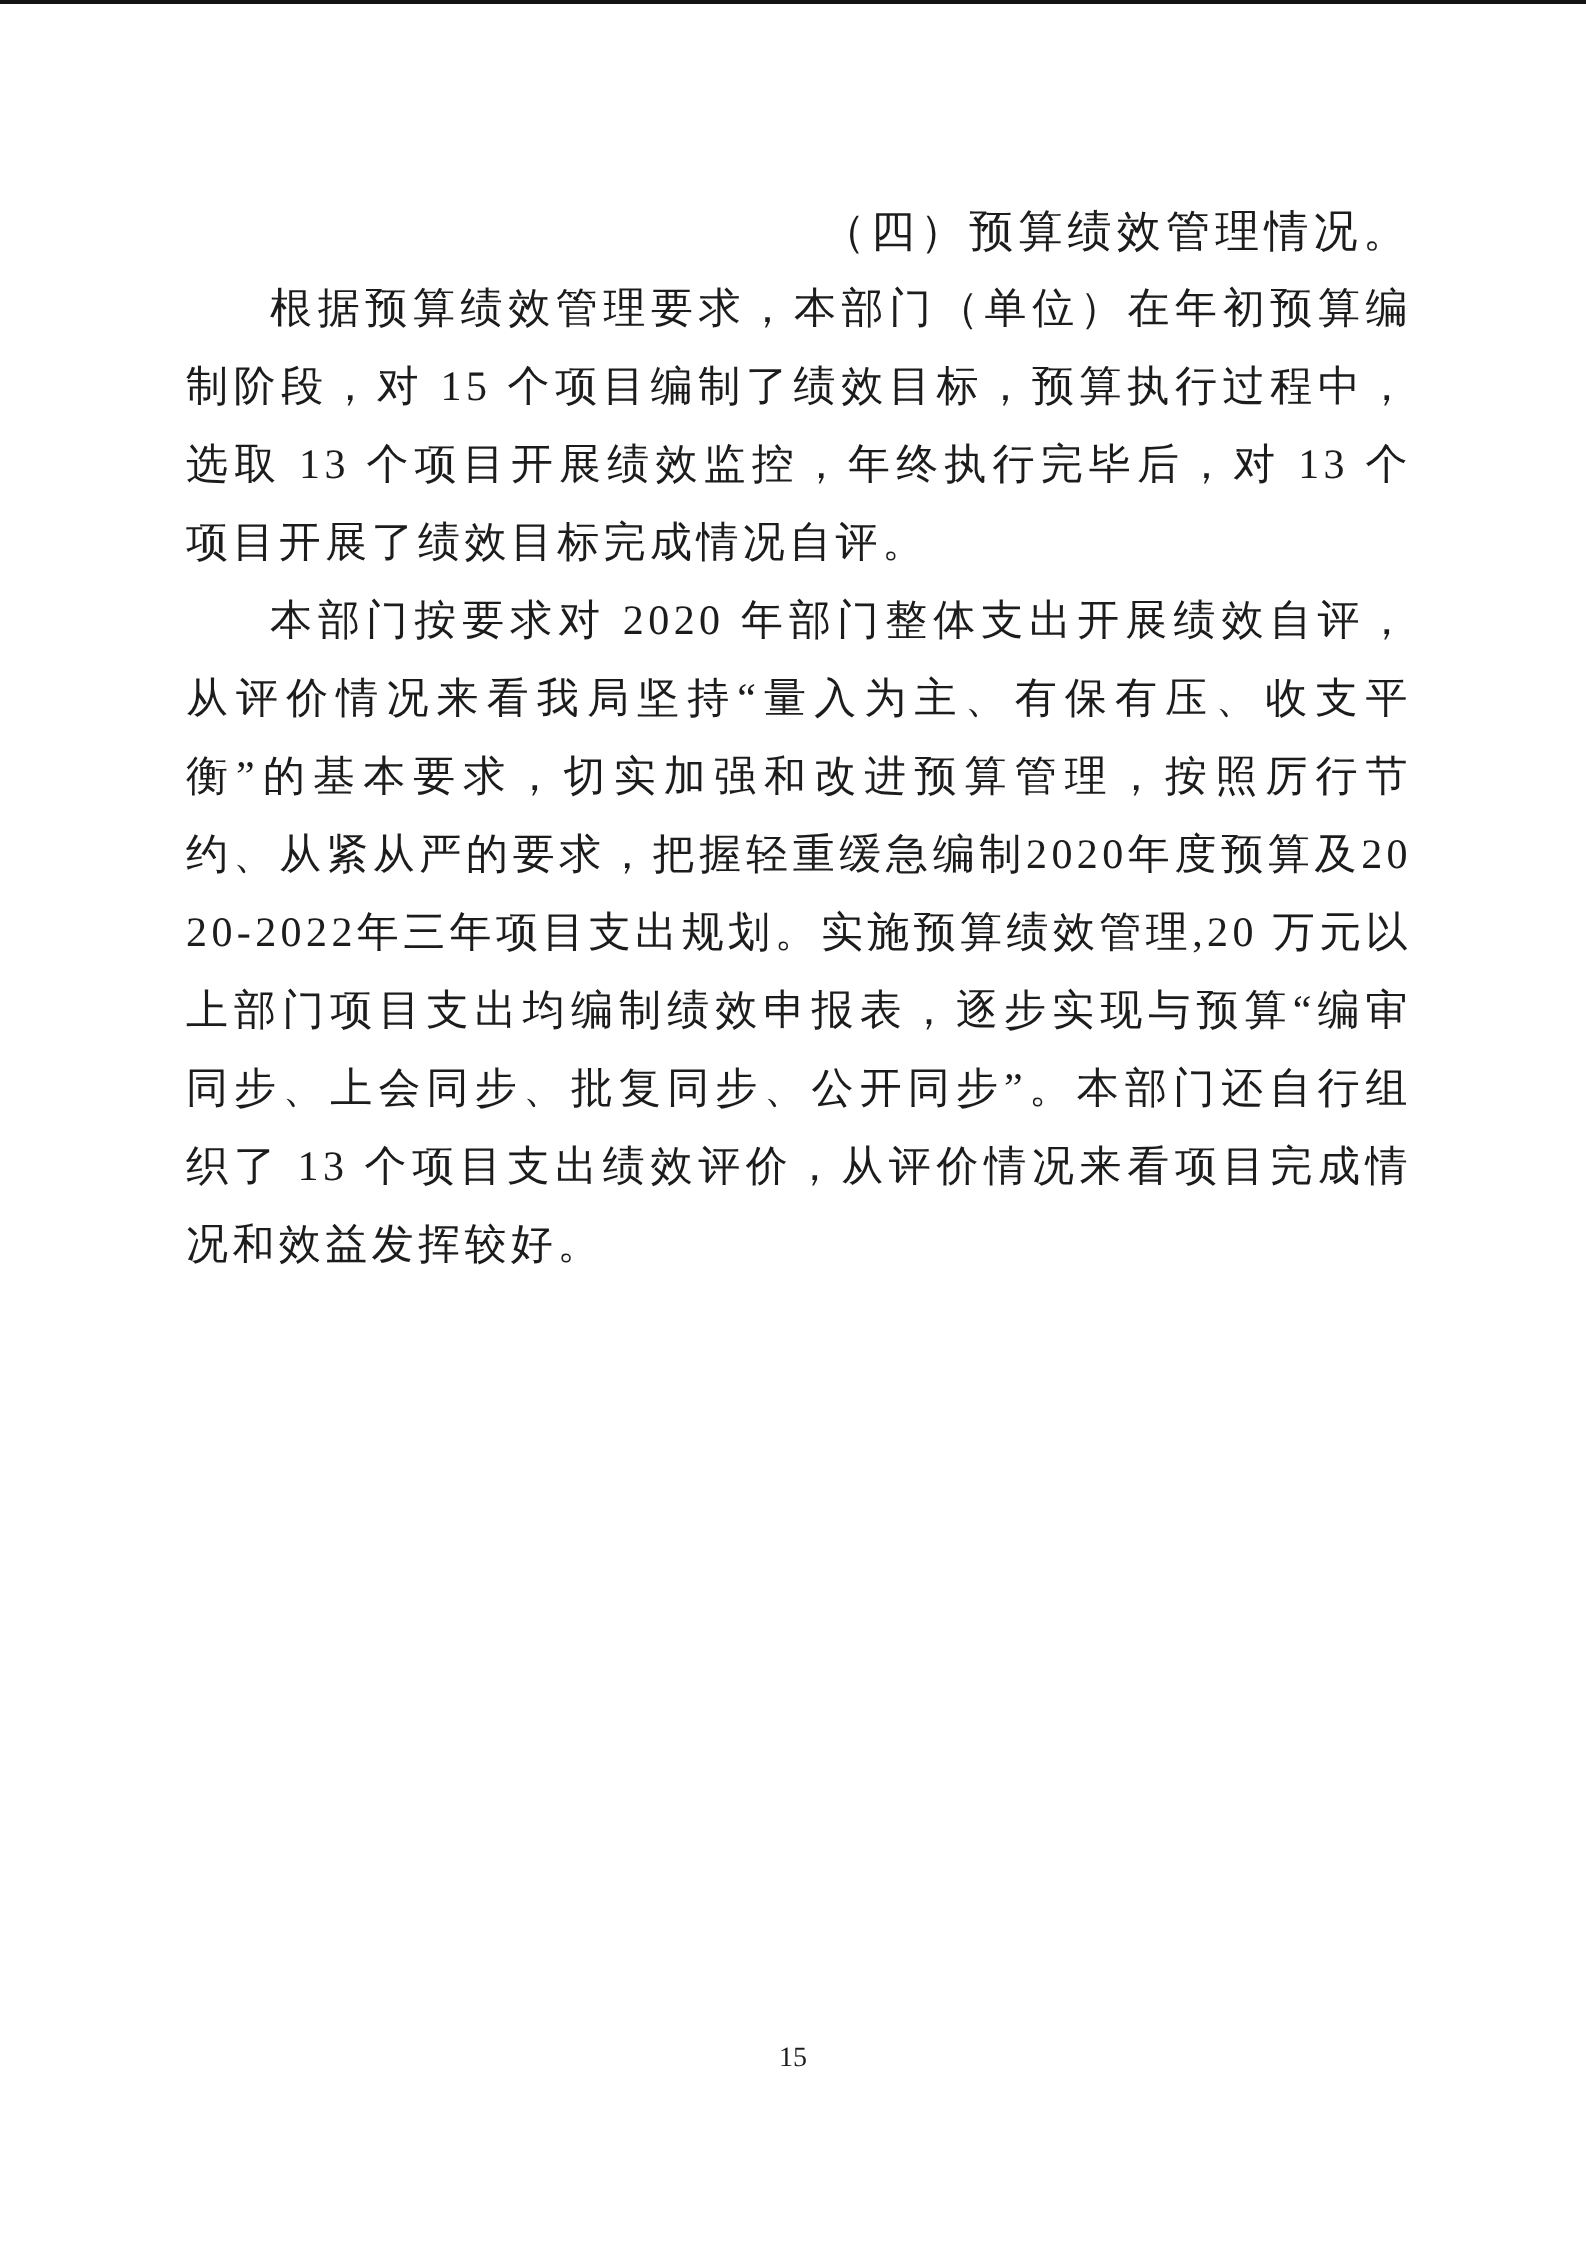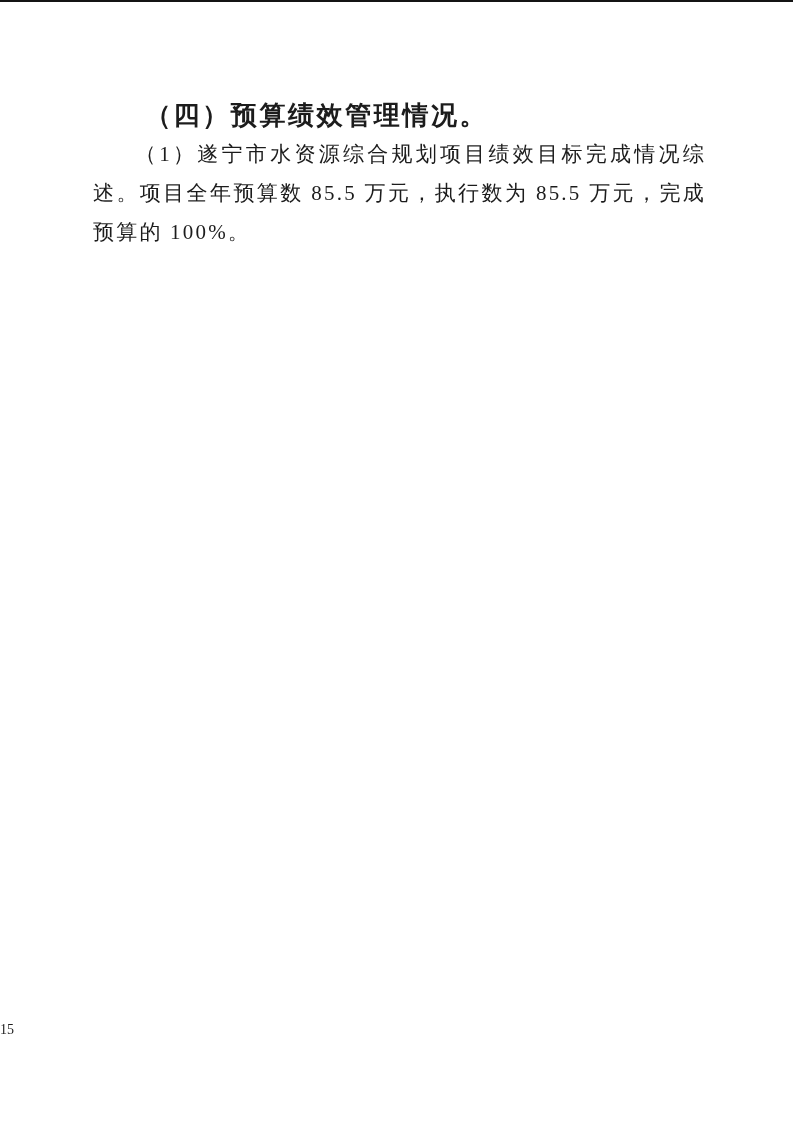--- a/index.html
+++ b/index.html
@@ -37,49 +37,51 @@
     font-size: 21px;
     line-height: 39px;
     letter-spacing: 2.2px;
     text-align: justify;
     text-justify: inter-character;
     text-indent: 2em;
     font-weight: normal;
     word-break: break-all;
   }
   .text-block h2.heading {
-    font-weight: bold;
-    font-size: 26px;
+    font-weight: normal;
+    font-size: 22px;
     letter-spacing: 2.6px;
-    text-align: left;
+    text-align: right;
   }
   .text-block p.indent-sm {
     text-indent: 2.2em;
   }
   .page-number {
     position: absolute;
     top: 1020px;
     left: 0;
     width: 793px;
+    text-align: center;
     font-size: 14px;
     line-height: 20px;
     letter-spacing: 0;
     color: #1c1c1c;
   }
 </style>
 </head>
 <body>
 
 <div class="sheet">
   <div class="top-edge"></div>
 
   <main class="text-block">
     <h2 class="heading">（四）预算绩效管理情况。</h2>
 
+    <p class="para">根据预算绩效管理要求，本部门（单位）在年初预算编制阶段，对 15 个项目编制了绩效目标，预算执行过程中，选取 13 个项目开展绩效监控，年终执行完毕后，对 13 个项目开展了绩效目标完成情况自评。</p>
+
+    <p class="para">本部门按要求对 2020 年部门整体支出开展绩效自评，从评价情况来看我局坚持“量入为主、有保有压、收支平衡”的基本要求，切实加强和改进预算管理，按照厉行节约、从紧从严的要求，把握轻重缓急编制2020年度预算及2020-2022年三年项目支出规划。实施预算绩效管理,20 万元以上部门项目支出均编制绩效申报表，逐步实现与预算“编审同步、上会同步、批复同步、公开同步”。本部门还自行组织了 13 个项目支出绩效评价，从评价情况来看项目完成情况和效益发挥较好。</p>
 
 
 
-
-    <p class="para">（1）遂宁市水资源综合规划项目绩效目标完成情况综述。项目全年预算数 85.5 万元，执行数为 85.5 万元，完成预算的 100%。</p>
   </main>
 
   <footer class="page-number">15</footer>
 </div>
 
 </body></html>

